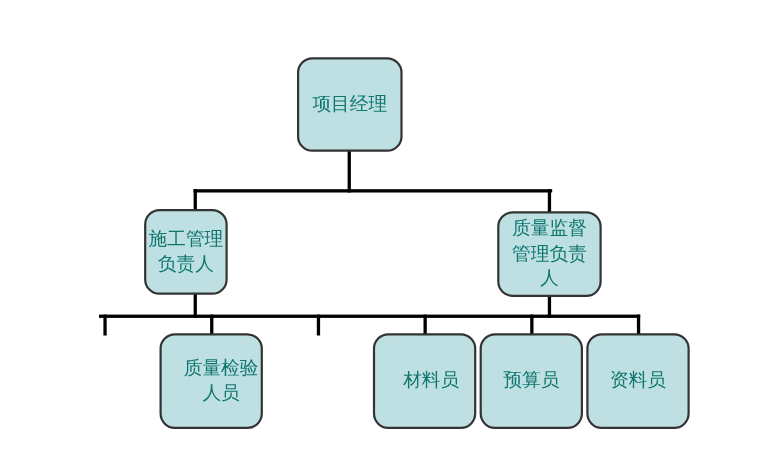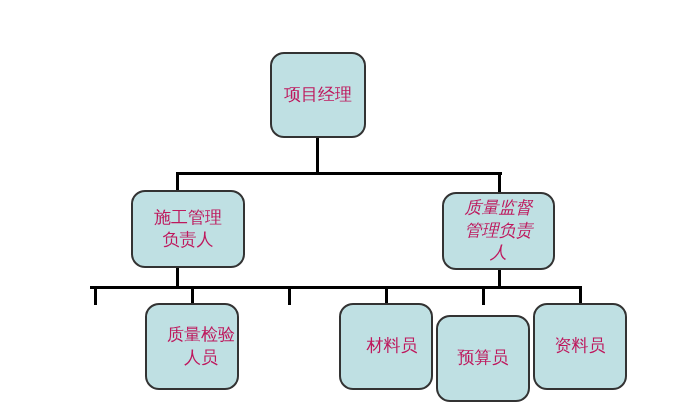--- a/index.html
+++ b/index.html
@@ -25,37 +25,37 @@
     background:var(--box-fill);
     border:2px solid var(--box-border);
     border-radius:14px;
     box-sizing:border-box;
     display:flex;
     align-items:center;
     justify-content:center;
     text-align:center;
     font-size:17px;
     line-height:1.32;
-    color:#be185d;
+    color:#0f766e;
     white-space:pre-line;
   }
   .conn{
     position:absolute;
     background:var(--connector);
   }
   
   .b-root {left:270px; top:52px;  width:96px; height:86px;}
-  .b-l2a  {left:131px; top:190px; width:114px; height:78px;}
-  .b-l2b  {left:442px; top:192px; width:113px; height:78px;font-style:italic;}
+  .b-l2a  {left:131px; top:190px; width:76px; height:78px;}
+  .b-l2b  {left:452px; top:192px; width:95px; height:78px;}
   .b-l3   {top:303px; height:87px; width:94px;}
   .b-l3-1 {left:48px;}
   .b-l3-2 {left:145px;padding-left:18px;}
   .b-l3-3 {left:242px;}
   .b-l3-4 {left:339px;padding-left:12px;}
-  .b-l3-5 {left:436px;margin-top:12px;}
+  .b-l3-5 {left:436px;}
   .b-l3-6 {left:533px;}
   
   .c-root-v   {left:316px; top:136px; width:3px;  height:39px;}
   .c-h1       {left:176px; top:172px; width:326px; height:3px;}
   .c-l2a-top  {left:176px; top:172px; width:3px; height:20px;}
   .c-l2b-top  {left:498px; top:172px; width:3px; height:22px;}
   .c-l2a-bot  {left:176px; top:266px; width:3px; height:23px;}
   .c-l2b-bot  {left:498px; top:268px; width:3px; height:21px;}
   .c-h2       {left:90px;  top:286px; width:492px; height:3px;}
   .c-s1 {left:94px;  top:286px; width:3px; height:19px;}

